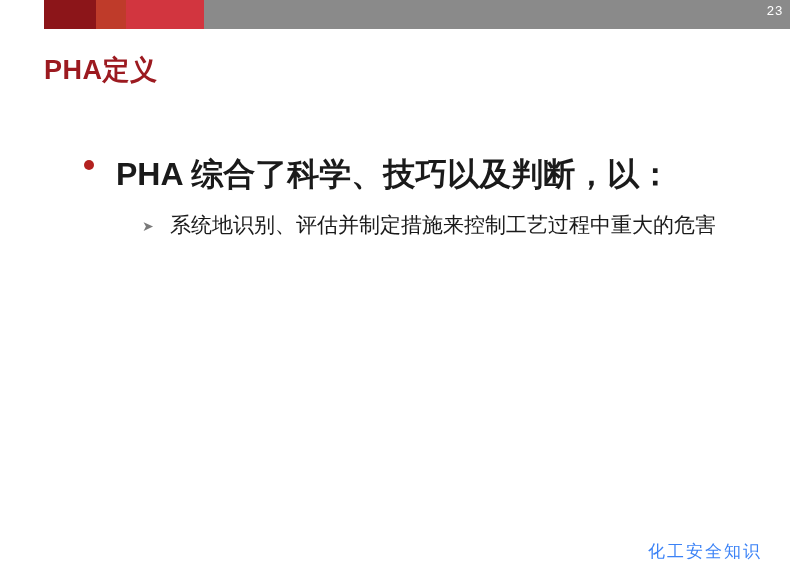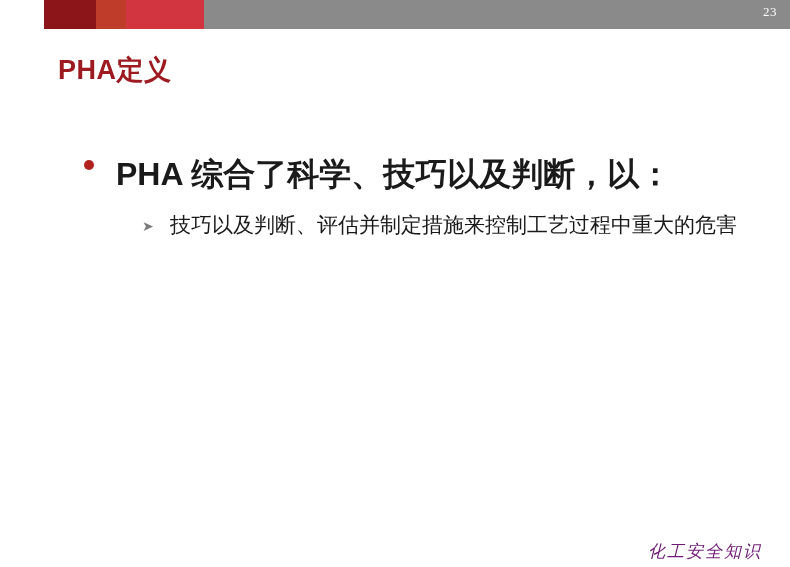--- a/index.html
+++ b/index.html
@@ -32,32 +32,32 @@
     height: 100%;
   }
   .tb-white { width: 44px; background: #ffffff; }
   .tb-dark  { width: 52px; background: #8c1519; }
   .tb-mid   { width: 30px; background: #bf3b2a; }
   .tb-light { width: 78px; background: #d2353f; }
   .tb-gray  { flex: 1; background: #8a8a8a; }
 
   .page-number {
     position: absolute;
-    right: 13px;
+    right: 7px;
     top: 4px;
     color: #ffffff;
     font-size: 13px;
-    font-family: Liberation Serif, serif;
+    font-family: Liberation Mono, monospace;
     letter-spacing: 0.5px;
   }
 
   
   .slide-title {
     position: absolute;
-    left: 58px;
+    left: 44px;
     top: 52px;
     font-size: 27px;
     font-weight: bold;
     color: #9c1a20;
     letter-spacing: 0.5px;
     white-space: nowrap;
   }
 
   
   .body-area {
@@ -112,24 +112,23 @@
   .gap {
     height: 42px;
   }
 
   
   .watermark {
     position: absolute;
     right: 28px;
     bottom: 4px;
     font-size: 17px;
-    color: #701a75;
+    color: #3b82f6;
     letter-spacing: 2px;
     white-space: nowrap;
-    font-style: italic;
   }
 </style>
 </head>
 <body>
 
 <div class="slide">
 
   <div class="topbar">
     <div class="tb-seg tb-white"></div>
     <div class="tb-seg tb-dark"></div>
@@ -144,21 +143,21 @@
 
   <div class="body-area">
 
     <div class="bullet-l1">
       <span class="dot"></span>
       <span class="txt">PHA 综合了科学、技巧以及判断，以：</span>
     </div>
 
     <div class="bullet-l2">
       <span class="arrow">➤</span>
-      <span class="txt">技巧以及判断、评估并制定措施来控制工艺过程中重大的危害</span>
+      <span class="txt">系统地识别、评估并制定措施来控制工艺过程中重大的危害</span>
     </div>
 
     <div class="gap"></div>
 
 
   </div>
 
   <div class="watermark">化工安全知识</div>
 
 </div>

